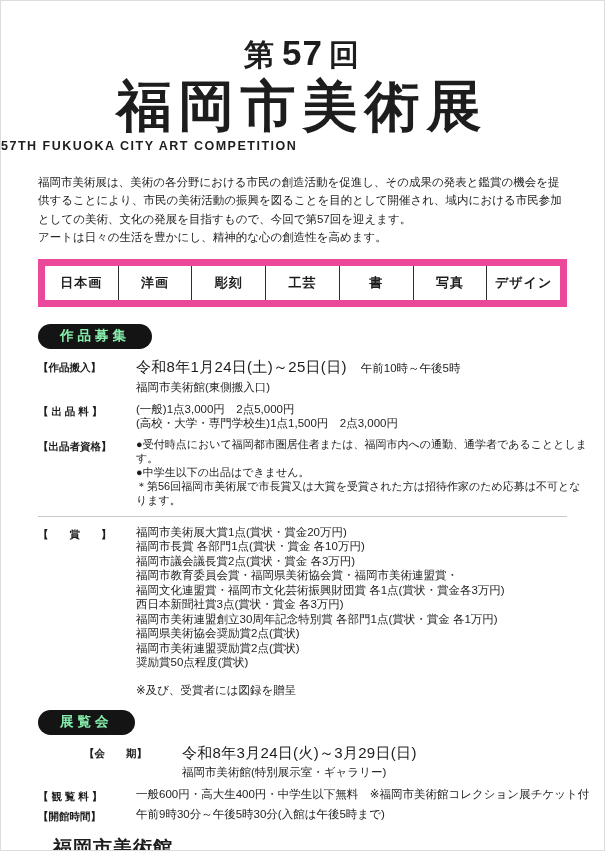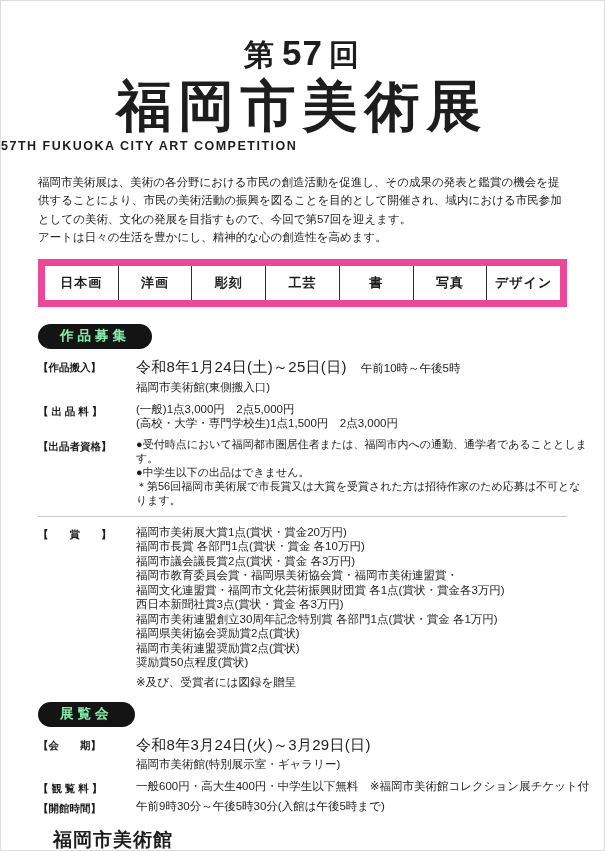--- a/index.html
+++ b/index.html
@@ -56,31 +56,31 @@
   .row .lbl{
     flex:0 0 76px;margin-right:6px;
     font-size:10.5px;font-weight:700;white-space:nowrap;
     padding-top:3px;
   }
   .row .val{flex:1;min-width:0;}
   .r-carryin{margin-top:9px;}
   .r-fee{margin-top:7px;}
   .r-elig{margin-top:6px;}
   .r-prize{margin-top:8px;}
-  .r-period{margin-top:9px;}
+  .r-period{margin-top:9px;margin-left:46px;}
   .r-adm{margin-top:7px;}
   .r-hours{margin-top:3px;}
   .date-line{line-height:18px;}
   .date-big{font-size:15px;letter-spacing:0.3px;}
   .time-sm{font-size:11.5px;margin-left:14px;}
   .sub-line{font-size:11.5px;line-height:15px;margin-top:3px;}
   .fee-line{font-size:11.5px;line-height:14.5px;}
   .elig-line{font-size:11px;line-height:14px;}
   .prize-line{font-size:11.5px;line-height:14.5px;}
-  .prize-note{font-size:11.5px;line-height:14px;margin-top:5px;}
+  .prize-note{font-size:11.5px;line-height:14px;margin-top:13px;}
   .adm-line,.hours-line{font-size:11.5px;line-height:15px;}
   .divider{border:none;border-top:1px solid #c9c9c9;margin:9px 37px 0;}
   
   .footer{margin:11px 16px 0 37px;}
   .venue-row{display:flex;align-items:baseline;flex-direction:column;}
   .venue{font-size:19px;font-weight:700;letter-spacing:1px;}
   .addr{font-size:11.5px;font-weight:700;margin-left:15px;}
   .footer-divider{border:none;border-top:1px solid #c9c9c9;margin:7px 0 0;}
 </style>
 </head>

